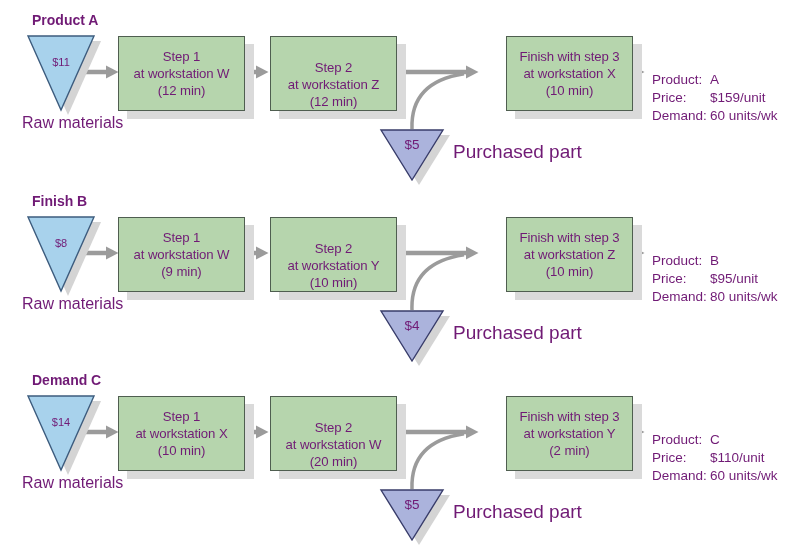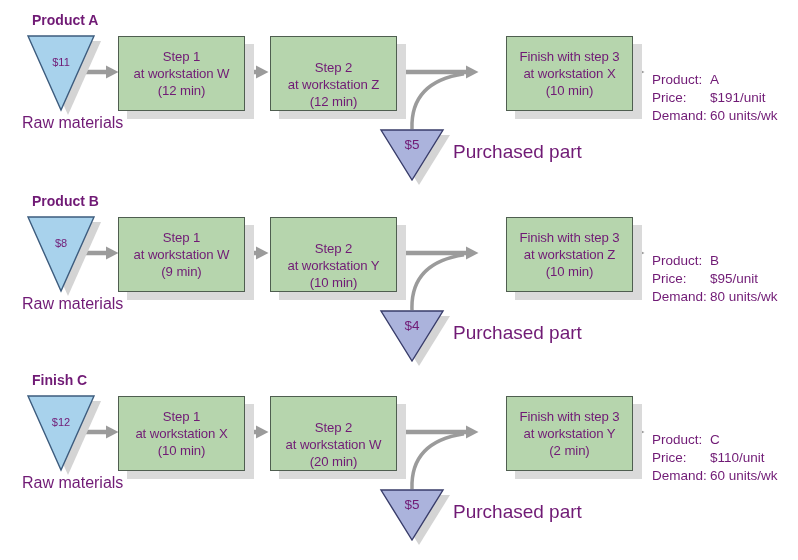--- a/index.html
+++ b/index.html
@@ -74,21 +74,21 @@
     </div>
     <span class="pp-cost">$5</span>
     <div class="pp-label">Purchased part</div>
     <div class="info">
       <div class="info-line">
         <span class="info-key">Product:</span>
         <span class="info-val">A</span>
       </div>
       <div class="info-line">
         <span class="info-key">Price:</span>
-        <span class="info-val">$191/unit</span>
+        <span class="info-val">$159/unit</span>
       </div>
       <div class="info-line">
         <span class="info-key">Demand:</span>
         <span class="info-val">60 units/wk</span>
       </div>
     </div>
   </div>
 
   <div class="row" style="top:181px">
     <svg class="row-svg" viewBox="0 0 798 192">
@@ -99,21 +99,21 @@
       <path class="arrow-line" d="M397 72 H467"></path>
       <polygon class="arrow-head" points="466,65.5 478.5,72 466,78.5"></polygon>
       <path class="arrow-line" d="M608 72 H633"></path>
       <polygon class="arrow-head" points="632,65.5 644.5,72 632,78.5"></polygon>
       <path class="curve-line" d="M412 129 C411 102 423 80 464 73.8"></path>
       <polygon class="tri-shadow" points="35,41 101,41 68,115"></polygon>
       <polygon class="raw-tri" points="28,36 94,36 61,110"></polygon>
       <polygon class="tri-shadow" points="388,135 450,135 419,185"></polygon>
       <polygon class="pp-tri" points="381,130 443,130 412,180"></polygon>
     </svg>
-    <div class="product-label">Product B</div>
+    <div class="product-label">Finish B</div>
     <span class="raw-cost">$8</span>
     <div class="raw-label">Raw materials</div>
     <div class="step-box box-1">
       <div>Step 1</div>
       <div>at workstation W</div>
       <div>(9 min)</div>
     </div>
     <div class="step-box box-2">
       <div>Step 2</div>
       <div>at workstation Y</div>
@@ -151,22 +151,22 @@
       <path class="arrow-line" d="M397 72 H467"></path>
       <polygon class="arrow-head" points="466,65.5 478.5,72 466,78.5"></polygon>
       <path class="arrow-line" d="M608 72 H633"></path>
       <polygon class="arrow-head" points="632,65.5 644.5,72 632,78.5"></polygon>
       <path class="curve-line" d="M412 129 C411 102 423 80 464 73.8"></path>
       <polygon class="tri-shadow" points="35,41 101,41 68,115"></polygon>
       <polygon class="raw-tri" points="28,36 94,36 61,110"></polygon>
       <polygon class="tri-shadow" points="388,135 450,135 419,185"></polygon>
       <polygon class="pp-tri" points="381,130 443,130 412,180"></polygon>
     </svg>
-    <div class="product-label">Finish C</div>
-    <span class="raw-cost">$12</span>
+    <div class="product-label">Demand C</div>
+    <span class="raw-cost">$14</span>
     <div class="raw-label">Raw materials</div>
     <div class="step-box box-1">
       <div>Step 1</div>
       <div>at workstation X</div>
       <div>(10 min)</div>
     </div>
     <div class="step-box box-2">
       <div>Step 2</div>
       <div>at workstation W</div>
       <div>(20 min)</div>

